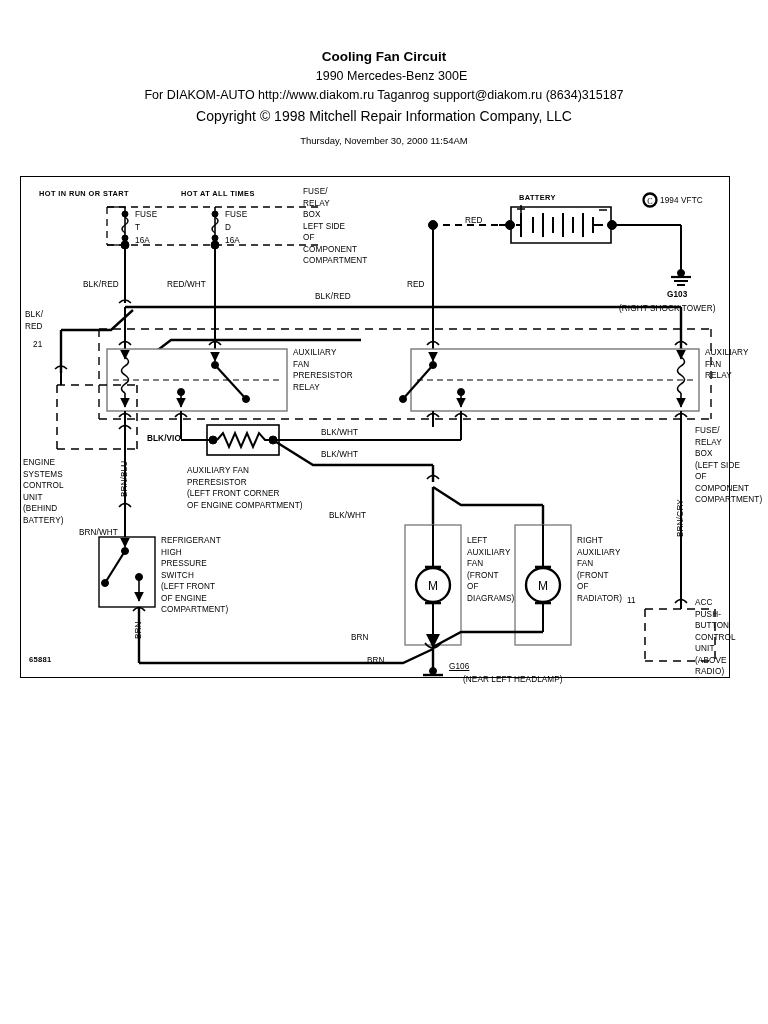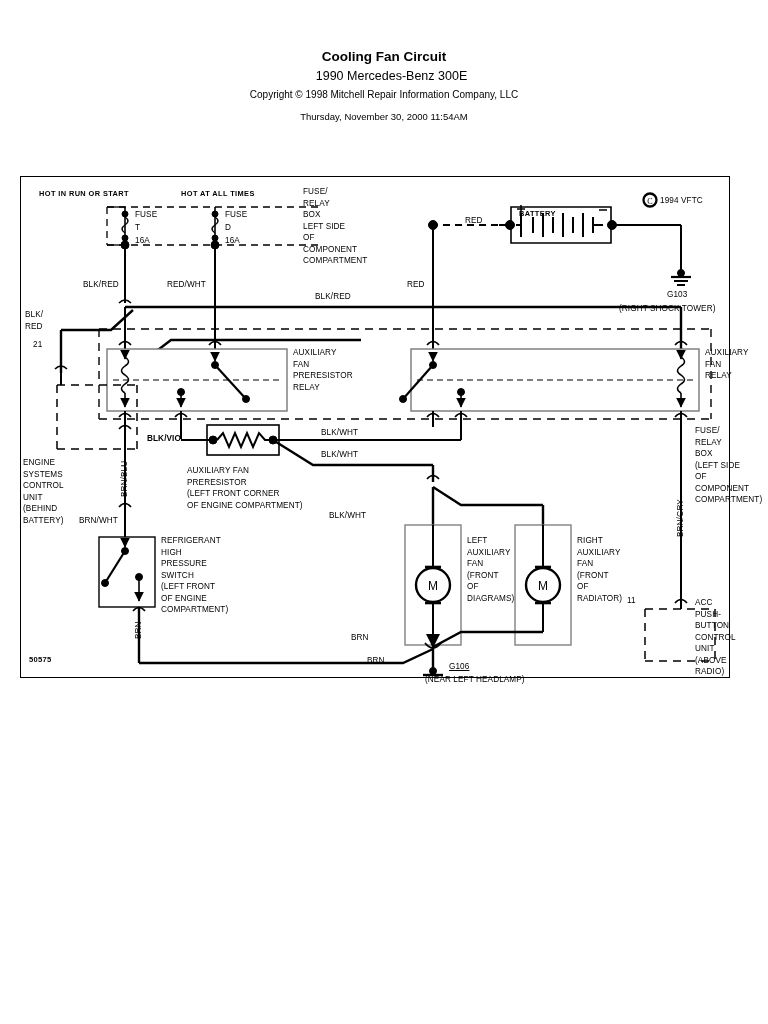--- a/index.html
+++ b/index.html
@@ -8,21 +8,21 @@
     font-family:"Liberation Sans", sans-serif;
     color:#000;
     position:relative;
     overflow:hidden;
   }
   .header{ text-align:center; padding-top:44px; }
   .h-line1{ font-size:14.5px; font-weight:bold; letter-spacing:0.2px; }
   .h-line2{ font-size:13.5px; font-weight:bold; margin-top:5px; }
   .h-line3{ font-size:12.5px; margin-top:5px;padding-left:15px; }
   .h-line4{ font-size:12.5px; margin-top:5px; }
-  .h-line5{ font-size:10px; margin-top:6px; }
+  .h-line5{ font-size:14px; margin-top:6px; }
   .h-line6{ font-size:9.5px; margin-top:11px; }
 
   .diagram-frame{
     position:absolute;
     left:20px; top:176px;
     width:708px; height:500px;
     border:1.6px solid #000;
     background:#fff;
   }
   .dwrap{ position:absolute; left:0; top:0; width:708px; height:500px; }
@@ -43,20 +43,21 @@
     position:absolute; left:8px; top:478px;
     font-size:7.6px; font-weight:bold; letter-spacing:0.3px;
   }
 </style>
 </head>
 <body>
 
 <div class="header">
   <div class="h-line2">Cooling Fan Circuit</div>
   <div class="h-line3">1990 Mercedes-Benz 300E</div>
+  <div class="h-line4">For DIAKOM-AUTO http://www.diakom.ru Taganrog support@diakom.ru (8634)315187</div>
   <div class="h-line5">Copyright © 1998 Mitchell Repair Information Company, LLC</div>
   <div class="h-line6">Thursday, November 30, 2000  11:54AM</div>
 </div>
 
 <div class="diagram-frame">
 <div class="dwrap">
 
 <svg width="708" height="500" viewBox="0 0 708 500">
   <defs>
     <marker id="arw" markerWidth="7" markerHeight="7" refX="5.6" refY="3" orient="auto">
@@ -295,24 +296,24 @@
 <div class="lbl" style="left:204px; top:58px;">16A</div>
 
 <div class="lbl" style="left:282px; top:9px;">FUSE/
 RELAY
 BOX
 LEFT SIDE
 OF
 COMPONENT
 COMPARTMENT</div>
 
-<div class="lbl b" style="left:498px; top:31px; ">BATTERY</div>
+<div class="lbl b" style="left:498px; top:15px; ">BATTERY</div>
 <div class="lbl" style="left:639px; top:18px;">1994 VFTC</div>
 
-<div class="lbl" style="left:646px; top:112px;">G103</div>
+<div class="lbl" style="left:646px; top:112px;font-weight:bold;">G103</div>
 <div class="lbl" style="left:598px; top:126px;">(RIGHT SHOCK TOWER)</div>
 
 <div class="lbl" style="left:62px; top:102px;">BLK/RED</div>
 <div class="lbl" style="left:146px; top:102px;">RED/WHT</div>
 <div class="lbl" style="left:294px; top:114px;">BLK/RED</div>
 <div class="lbl" style="left:444px; top:38px;">RED</div>
 <div class="lbl" style="left:386px; top:102px;">RED</div>
 <div class="lbl" style="left:4px; top:132px;">BLK/
 RED</div>
 <div class="lbl" style="left:12px; top:162px;">21</div>
@@ -335,21 +336,21 @@
 <div class="lbl vert" style="left:98px; top:320px;">BRN/BLU</div>
 
 <div class="lbl" style="left:126px; top:256px;font-weight:bold;">BLK/VIO</div>
 <div class="lbl" style="left:300px; top:250px;">BLK/WHT</div>
 <div class="lbl" style="left:300px; top:272px;">BLK/WHT</div>
 <div class="lbl" style="left:166px; top:288px;">AUXILIARY FAN
 PRERESISTOR
 (LEFT FRONT CORNER
 OF ENGINE COMPARTMENT)</div>
 
-<div class="lbl" style="left:58px; top:338px;text-align:right;">BRN/WHT</div>
+<div class="lbl" style="left:58px; top:350px;text-align:right;">BRN/WHT</div>
 <div class="lbl" style="left:140px; top:358px;">REFRIGERANT
 HIGH
 PRESSURE
 SWITCH
 (LEFT FRONT
 OF ENGINE
 COMPARTMENT)</div>
 <div class="lbl vert" style="left:112px; top:462px;">BRN</div>
 
 <div class="lbl" style="left:308px; top:333px;">BLK/WHT</div>
@@ -362,35 +363,35 @@
 <div class="lbl" style="left:556px; top:358px;">RIGHT
 AUXILIARY
 FAN
 (FRONT
 OF
 RADIATOR)</div>
 <div class="lbl" style="left:330px; top:455px;">BRN</div>
 <div class="lbl" style="left:346px; top:478px;">BRN</div>
 
 <div class="lbl" style="left:428px; top:484px;text-decoration:underline;">G106</div>
-<div class="lbl" style="left:404px; top:497px;">(NEAR LEFT HEADLAMP)</div>
+<div class="lbl" style="left:442px; top:497px;">(NEAR LEFT HEADLAMP)</div>
 
 <div class="lbl" style="left:674px; top:248px;">FUSE/
 RELAY
 BOX
 (LEFT SIDE
 OF
 COMPONENT
 COMPARTMENT)</div>
 <div class="lbl vert" style="left:654px; top:360px;">BRN/GRY</div>
 <div class="lbl" style="left:606px; top:418px;">11</div>
 <div class="lbl" style="left:674px; top:420px;">ACC
 PUSH-
 BUTTON
 CONTROL
 UNIT
 (ABOVE
 RADIO)</div>
 
-<div class="figno">50575</div>
+<div class="figno">65881</div>
 
 </div>
 </div>
 
 </body></html>

